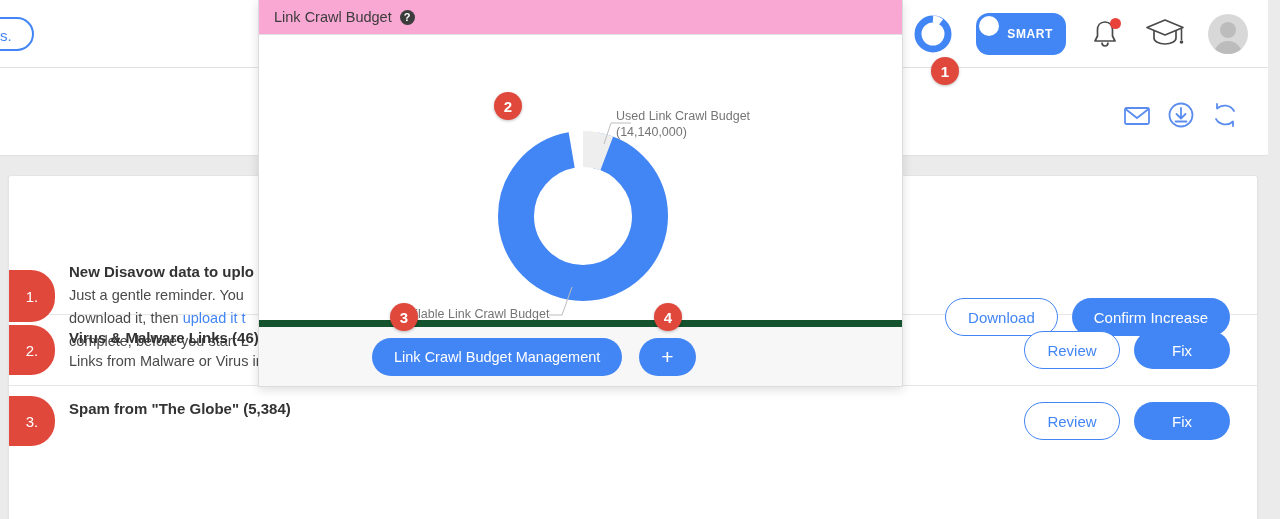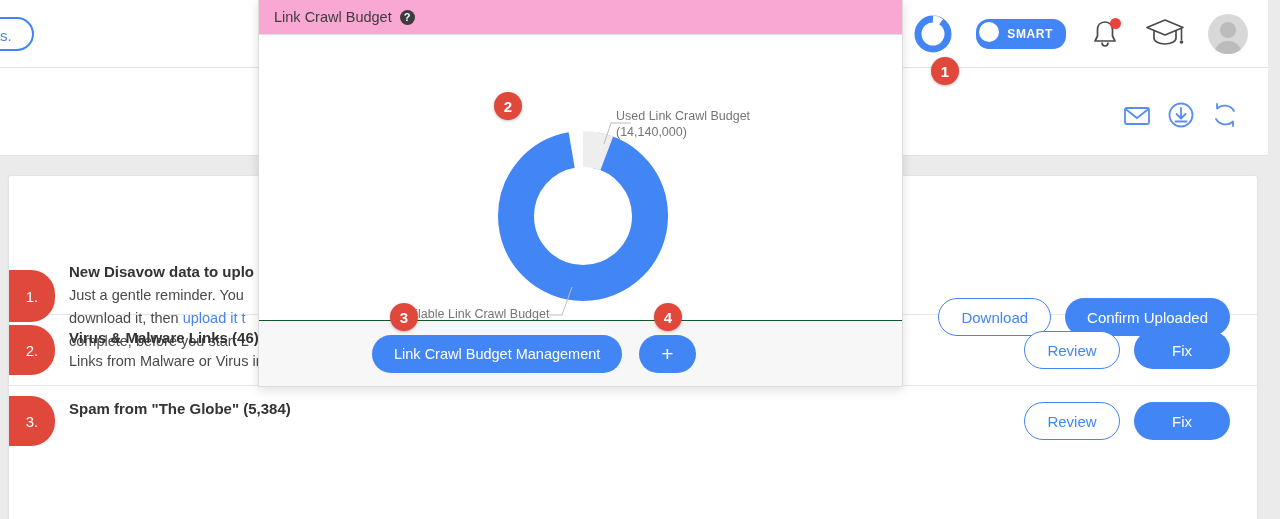--- a/index.html
+++ b/index.html
@@ -58,21 +58,21 @@
     gap: 22px;
   }
   .progress-ring {
     position: relative;
     width: 42px;
     height: 42px;
   }
   .smart-toggle {
     position: relative;
     width: 90px;
-    height: 30px;
+    height: 42px;
     border-radius: 13px;
     background: #4285f4;
     display: flex;
     align-items: center;
     justify-content: flex-end;
     box-sizing: border-box;
     padding-right: 13px;
   }
   .smart-toggle .knob {
     position: absolute;
@@ -279,21 +279,21 @@
     white-space: nowrap;
   }
   .label-used { left: 615px; top: 73px; }
   .label-avail { left: 393px; top: 275px; text-align: center; }
   .popup-footer {
     position: absolute;
     left: 0; bottom: 0;
     width: 100%;
     height: 66px;
     background: #f7f7f7;
-    border-top: 1px solid #14532d;
+    border-top: 7px solid #14532d;
     display: flex;
     align-items: center;
     gap: 17px;
     padding-left: 113px;
     box-sizing: border-box;
   }
   .pill-btn {
     background: #4285f4;
     color: #ffffff;
     border: none;
@@ -417,21 +417,21 @@
       <div class="issue-body" style="padding-top:87px;">
         <div class="issue-title">New Disavow data to uplo</div>
         <div class="issue-desc">
           <span>Just a gentle reminder. You</span><br>
           <span>download it, then </span><a href="#">upload it t</a><br>
           <span>complete, before you start L</span>
         </div>
       </div>
       <div class="row-actions" style="top:122px;">
         <button class="btn-outline">Download</button>
-        <button class="btn-solid">Confirm Uploaded</button>
+        <button class="btn-solid">Confirm Increase</button>
       </div>
     </div>
 
     <div class="issue-row" style="height:71px;">
       <div class="issue-num" style="top:10px; height:50px;">2.</div>
       <div class="issue-body">
         <div class="issue-title">Virus &amp; Malware Links (46)</div>
         <div class="issue-desc">Links from Malware or Virus infected domains that can harm the organic search rankings of your website really quick.</div>
       </div>
       <div class="row-actions" style="top:16px;">

